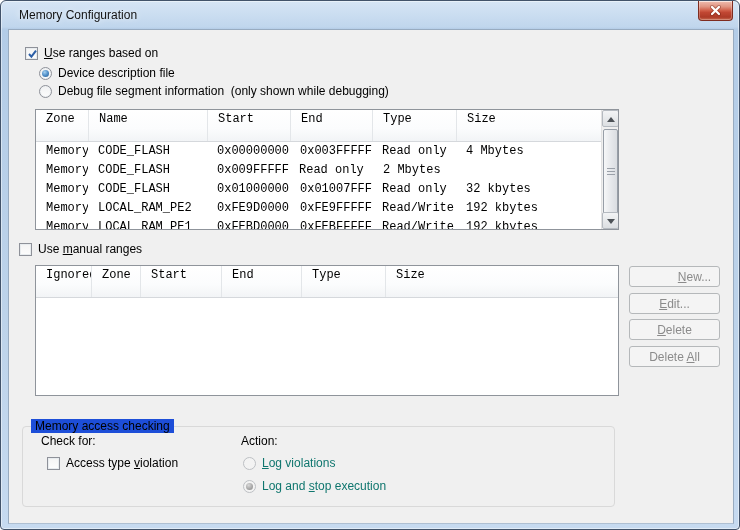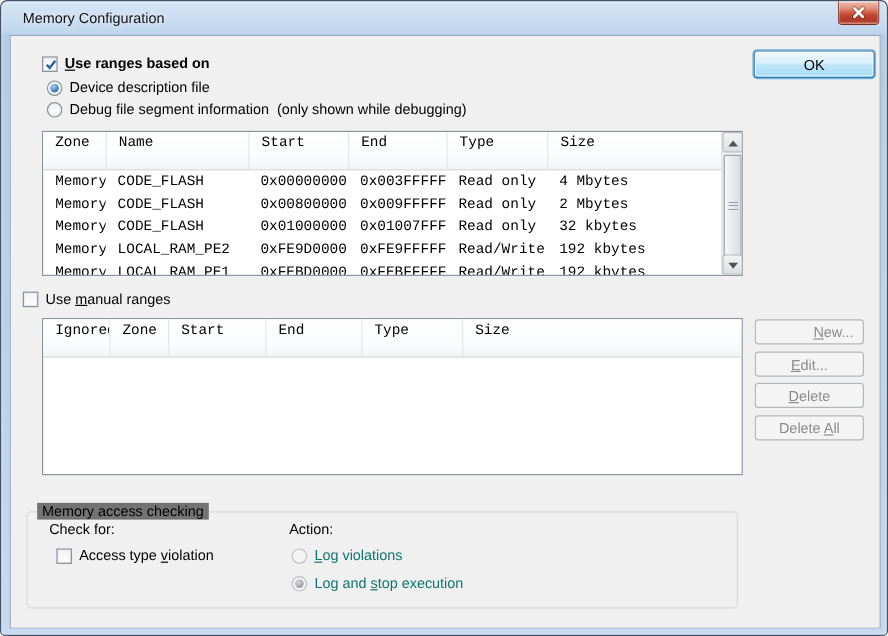--- a/index.html
+++ b/index.html
@@ -109,21 +109,21 @@
     border:1px solid #b5b8ba; background:#f4f4f4; color:#8b8b8b;
   }
   #btn-new { left:620px; top:236px; width:91px; height:21px;padding-left:40px; }
   #btn-edit { left:620px; top:263px; width:91px; height:21px; }
   #btn-delete { left:620px; top:289px; width:91px; height:21px; }
   #btn-delete-all { left:620px; top:316px; width:91px; height:21px; }
 
   
   .groupbox { position:absolute; left:13px; top:396px; width:593px; height:81px;
     border:1px solid #d9d9d9; border-radius:4px; }
-  .groupbox-legend { position:absolute; left:8px; top:-8px; padding:0 4px; background:#737373; }
+  .groupbox-legend { position:absolute; left:8px; top:-8px; padding:0 4px; background:#1d4ed8; }
   .static-label { position:absolute; white-space:nowrap; }
 </style>
 </head>
 <body>
 
 <div class="window">
 
   <div class="titlebar">
     <span class="title-text">Memory Configuration</span>
   </div>
@@ -132,21 +132,21 @@
     <span>
       <svg width="11" height="11" viewBox="0 0 11 11">
         <path d="M2 2 L9 9 M9 2 L2 9" stroke="#5e1507" stroke-width="4" stroke-linecap="round" opacity="0.35"></path>
         <path d="M2 2 L9 9 M9 2 L2 9" stroke="#ffffff" stroke-width="2.2" stroke-linecap="round"></path>
       </svg>
     </span>
   </div>
 
   <div class="content">
 
-    <div class="ctl-row" style="left:26px;top:16px;font-weight:bold;">
+    <div class="ctl-row" style="left:16px;top:16px;">
       <span class="cbox checked">
         <svg width="13" height="14" viewBox="0 0 13 14">
           <path d="M3 7 L5.4 9.6 L10 3.6" fill="none" stroke="#2d5fa7" stroke-width="2"></path>
         </svg>
       </span>
       <span><span></span><u>U</u><span>se ranges based on</span></span>
     </div>
 
     <div class="ctl-row" style="left:30px;top:36px;">
       <span class="radio checked"></span>
@@ -180,21 +180,20 @@
           <span class="lv-cell c0">Memory</span>
           <span class="lv-cell c1">CODE_FLASH</span>
           <span class="lv-cell c2">0x00000000</span>
           <span class="lv-cell c3">0x003FFFFF</span>
           <span class="lv-cell c4">Read only</span>
           <span class="lv-cell c5">4 Mbytes</span>
         </div>
         <div class="lv-row">
           <span class="lv-cell c0">Memory</span>
           <span class="lv-cell c1">CODE_FLASH</span>
-          <span class="lv-cell c2">0x00800000</span>
           <span class="lv-cell c3">0x009FFFFF</span>
           <span class="lv-cell c4">Read only</span>
           <span class="lv-cell c5">2 Mbytes</span>
         </div>
         <div class="lv-row">
           <span class="lv-cell c0">Memory</span>
           <span class="lv-cell c1">CODE_FLASH</span>
           <span class="lv-cell c2">0x01000000</span>
           <span class="lv-cell c3">0x01007FFF</span>
           <span class="lv-cell c4">Read only</span>
@@ -229,23 +228,20 @@
         <div class="lv-header">
           <span class="lv-cell c0">Ignored</span>
           <span class="lv-cell c1">Zone</span>
           <span class="lv-cell c2">Start</span>
           <span class="lv-cell c3">End</span>
           <span class="lv-cell c4">Type</span>
           <span class="lv-cell c5">Size</span>
         </div>
       </div>
 
-    <div class="btn btn-default" id="btn-ok">
-      <span>OK</span>
-    </div>
 
     <div class="btn btn-disabled" id="btn-new">
       <span><span></span><u>N</u><span>ew...</span></span>
     </div>
     <div class="btn btn-disabled" id="btn-edit">
       <span><span></span><u>E</u><span>dit...</span></span>
     </div>
     <div class="btn btn-disabled" id="btn-delete">
       <span><span></span><u>D</u><span>elete</span></span>
     </div>

